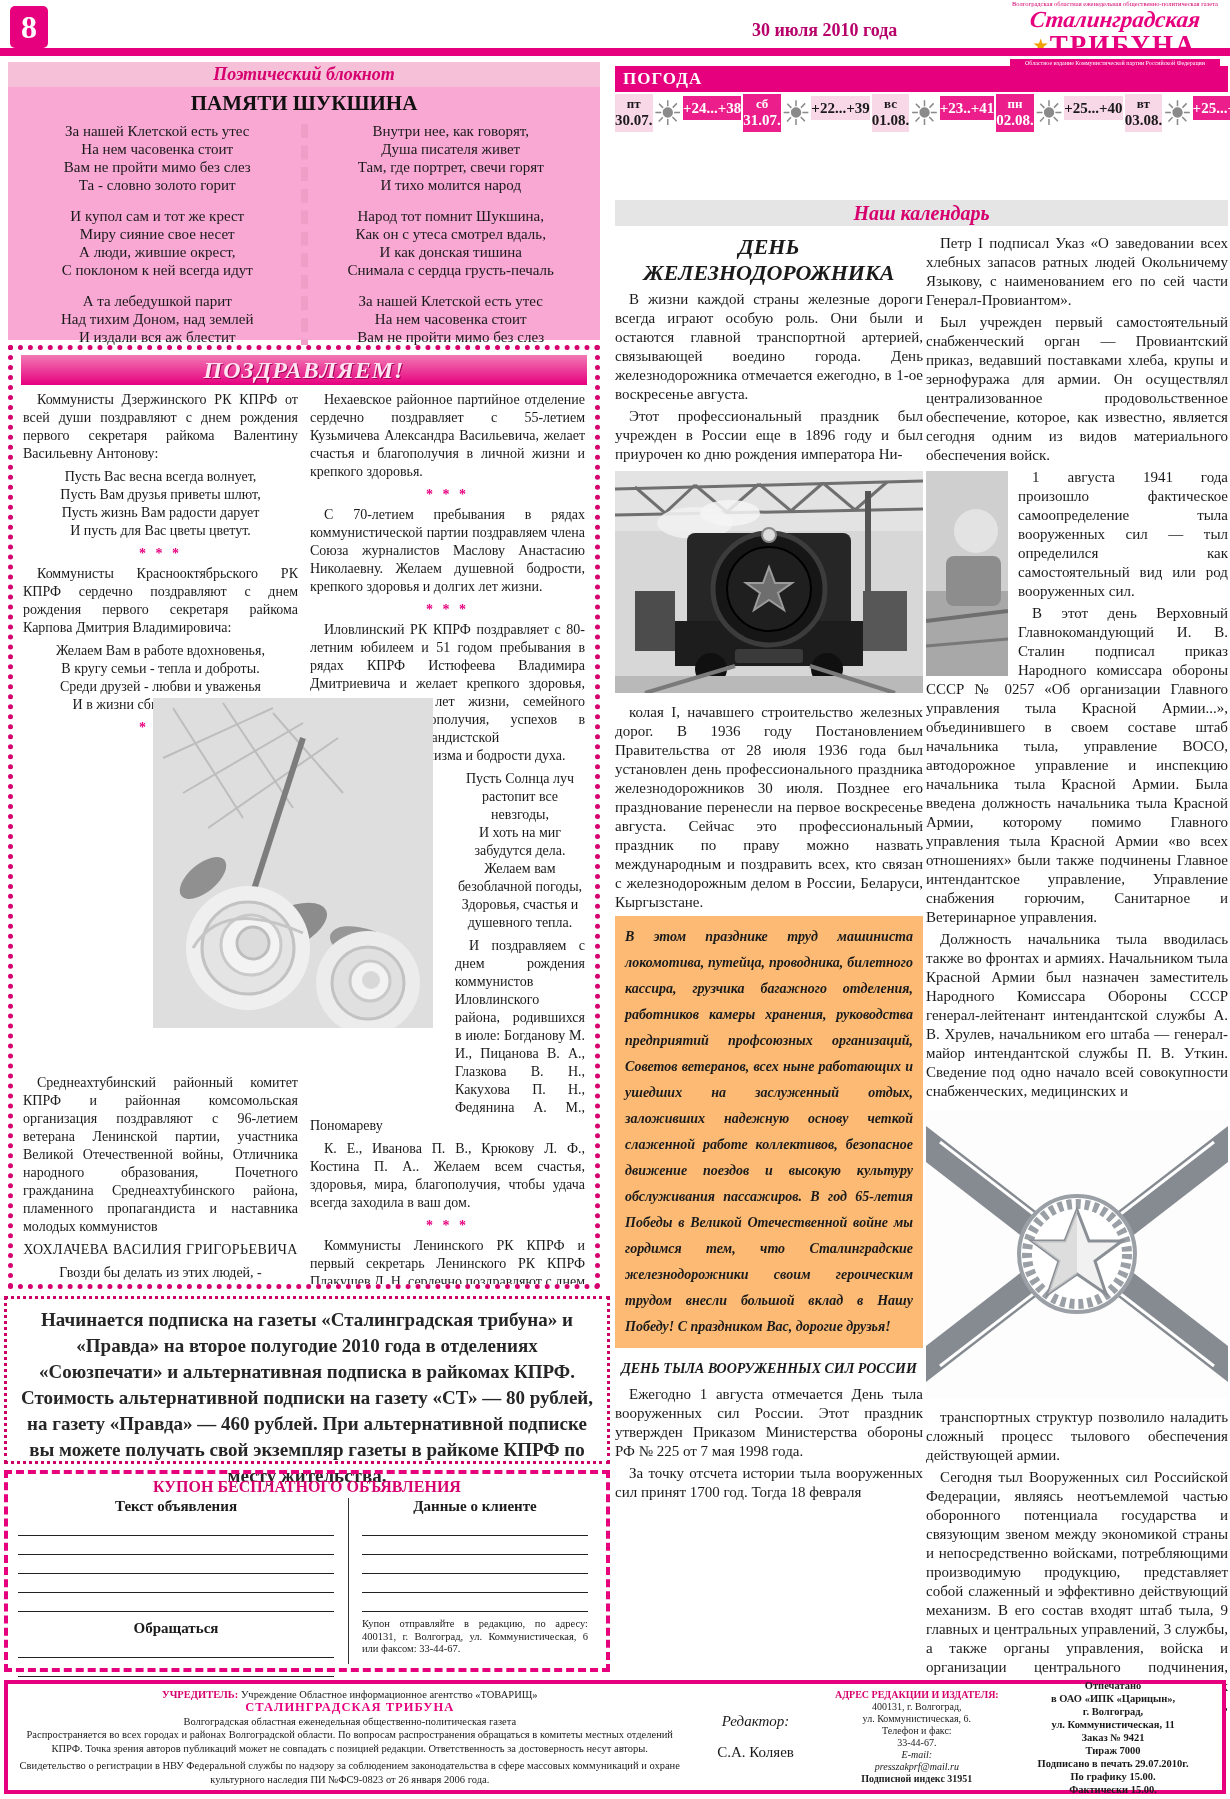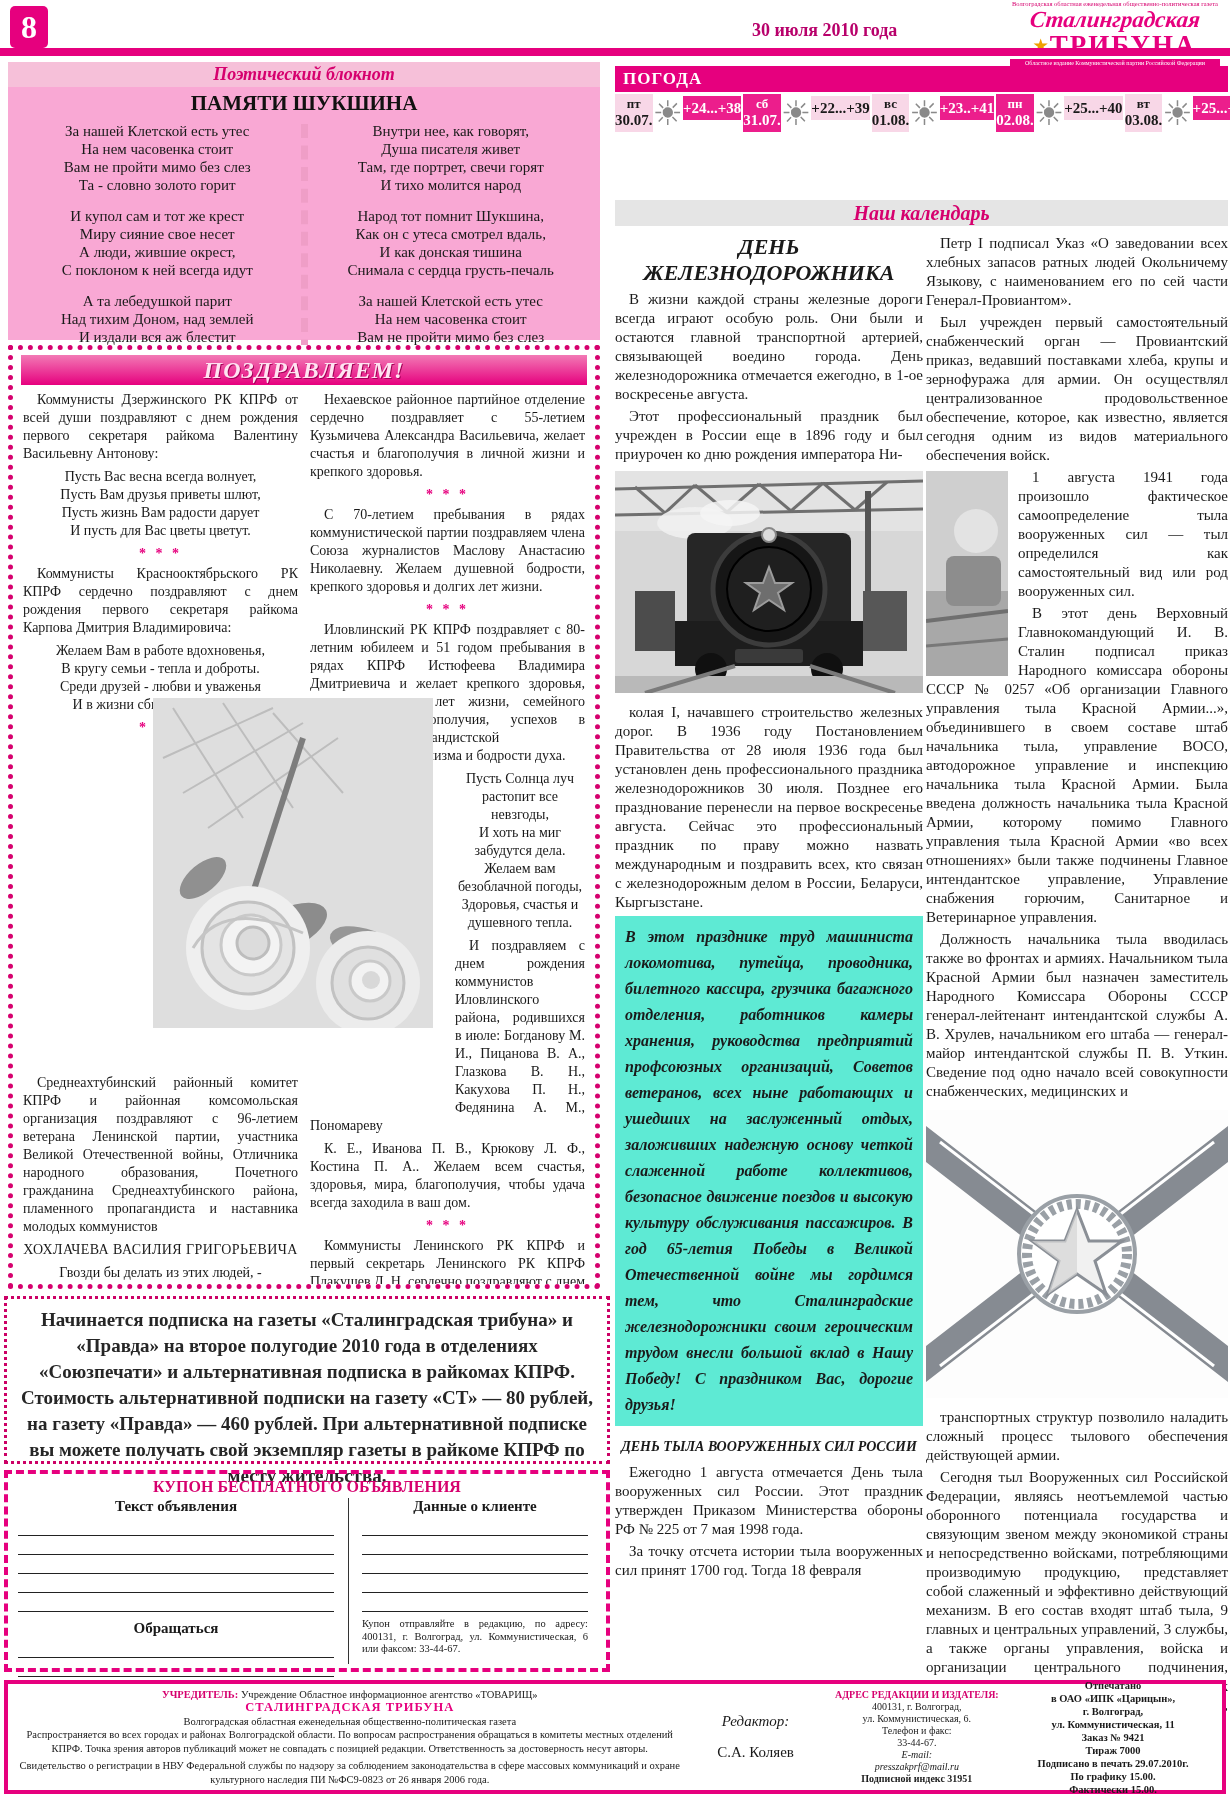--- a/index.html
+++ b/index.html
@@ -69,21 +69,21 @@
   
   .calendar-strip { position:absolute; left:615px; top:200px; width:613px; height:26px; background:#e5e5e5;
                     color:#d6006e; font-style:italic; font-weight:bold; font-size:20px; text-align:center; line-height:26px; }
 
   
   .col-mid { position:absolute; left:615px; top:234px; width:308px; }
   .col-right { position:absolute; left:926px; top:234px; width:302px; }
   .art-title { text-align:center; font-weight:bold; font-style:italic; font-size:22px; line-height:26px; margin-bottom:4px; }
   .art-p { font-size:15px; line-height:19px; text-align:justify; text-indent:14px; margin-bottom:3px; }
   .loco { width:308px; height:222px; margin:4px 0 6px; }
-  .highlight { background:#5eead4; padding:8px 10px; font-weight:bold; font-style:italic; font-size:16px;
+  .highlight { background:#fdba74; padding:8px 10px; font-weight:bold; font-style:italic; font-size:14px;
                line-height:26px; text-align:justify; margin:4px 0 8px; }
   .rear-title { text-align:center; font-weight:bold; font-style:italic; font-size:14px; line-height:25px; margin:6px 0 4px; }
   .mini-photo { float:left; width:82px; height:205px; margin:3px 10px 2px 0; }
   .emblem { width:302px; height:288px; margin:6px 0; }
 
   
   .sub-box { position:absolute; left:4px; top:1296px; width:606px; height:168px; border:3px dotted #cc0066;
              padding:8px 12px; text-align:center; font-weight:bold; font-size:19px; line-height:26px; color:#262626; }
 
   

